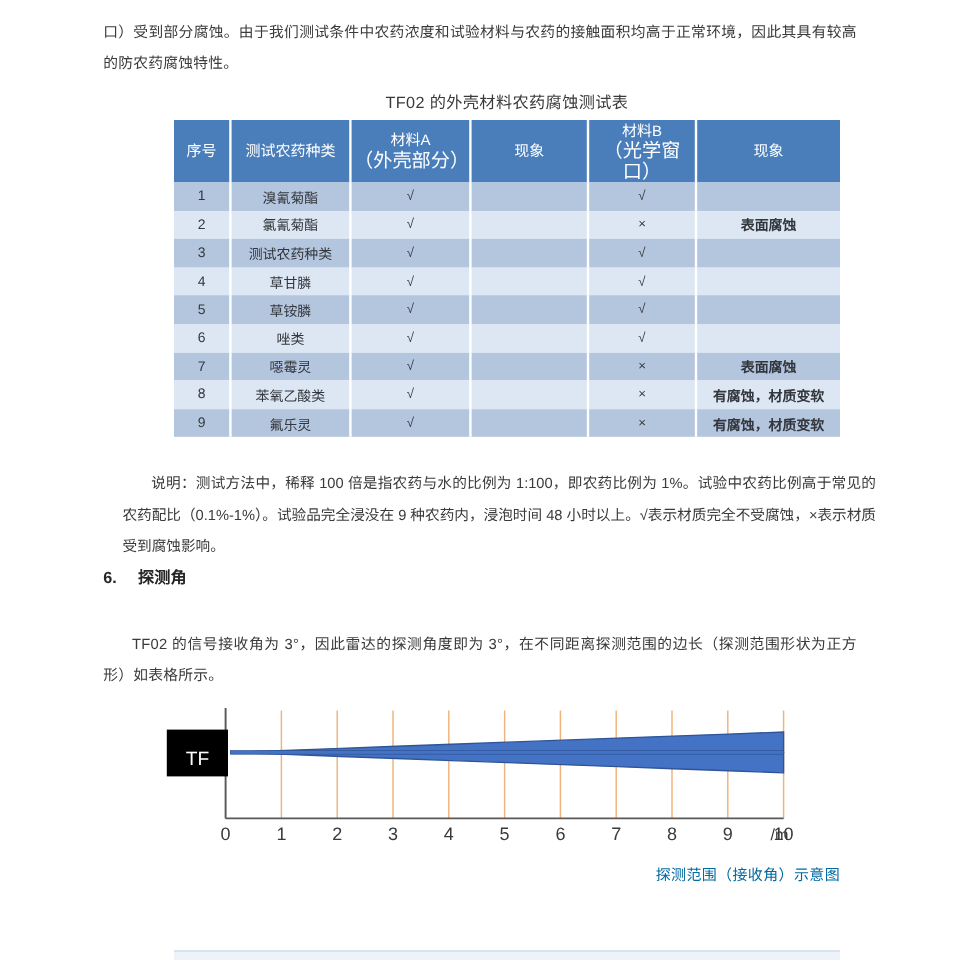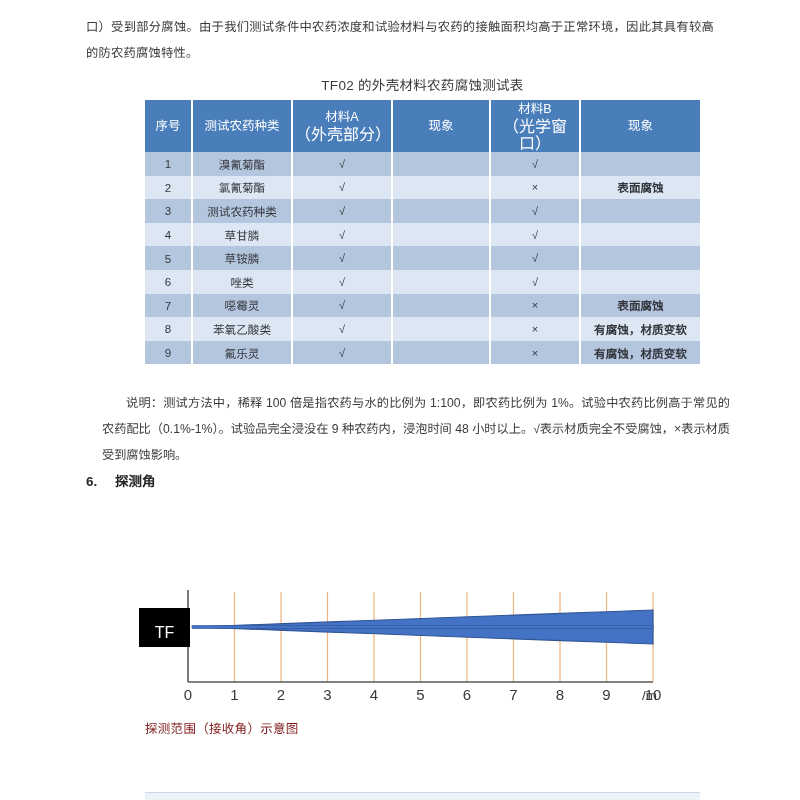--- a/index.html
+++ b/index.html
@@ -144,23 +144,23 @@
     width: 545px;
     height: 125px;
   }
   #beam-figure svg { display: block; }
 
   #figure-caption {
     position: absolute;
     left: 145px;
     top: 718px;
     width: 555px;
-    text-align: left;
+    text-align: right;
     font-size: 12.5px;
-    color: #7f1d1d;
+    color: #0369a1;
     letter-spacing: 0.3px;
   }
 
   
   #next-table-edge {
     position: absolute;
     left: 145px;
     top: 792px;
     width: 555px;
     height: 8px;
@@ -286,20 +286,21 @@
       </tbody>
   </table>
 
   <p id="table-note">说明：测试方法中，稀释 100 倍是指农药与水的比例为 1:100，即农药比例为 1%。试验中农药比例高于常见的农药配比（0.1%-1%）。试验品完全浸没在 9 种农药内，浸泡时间 48 小时以上。√表示材质完全不受腐蚀，×表示材质受到腐蚀影响。</p>
 
   <div id="section-heading">
     <span class="num">6.</span>
     <span>探测角</span>
   </div>
 
+  <p class="body-para" id="angle-para">TF02 的信号接收角为 3°，因此雷达的探测角度即为 3°，在不同距离探测范围的边长（探测范围形状为正方形）如表格所示。</p>
 
   <div id="beam-figure">
     <svg width="545" height="125" viewBox="0 0 545 125" xmlns="http://www.w3.org/2000/svg">
       <g id="gridlines">
           <line x1="104.5" y1="14" x2="104.5" y2="104" stroke="#f0b27a" stroke-width="1.2"></line>
           <line x1="151" y1="14" x2="151" y2="104" stroke="#f0b27a" stroke-width="1.2"></line>
           <line x1="197.5" y1="14" x2="197.5" y2="104" stroke="#f0b27a" stroke-width="1.2"></line>
           <line x1="244" y1="14" x2="244" y2="104" stroke="#f0b27a" stroke-width="1.2"></line>
           <line x1="290.5" y1="14" x2="290.5" y2="104" stroke="#f0b27a" stroke-width="1.2"></line>
           <line x1="337" y1="14" x2="337" y2="104" stroke="#f0b27a" stroke-width="1.2"></line>

